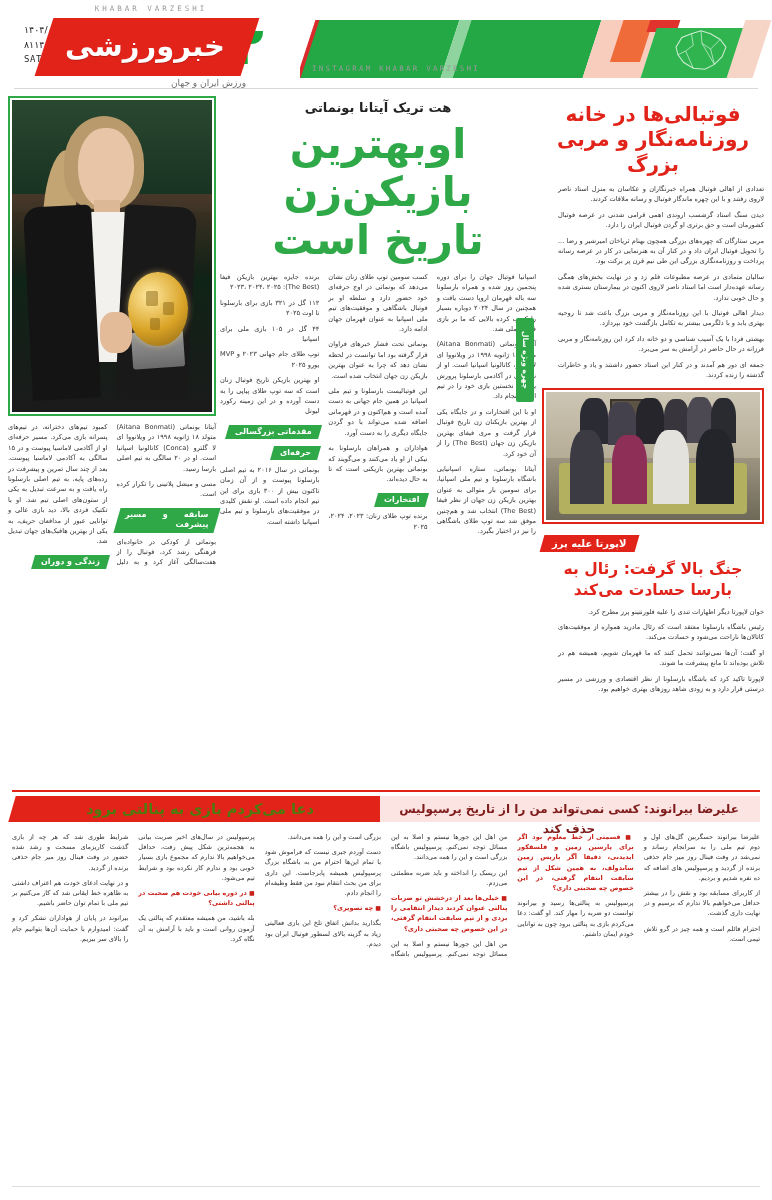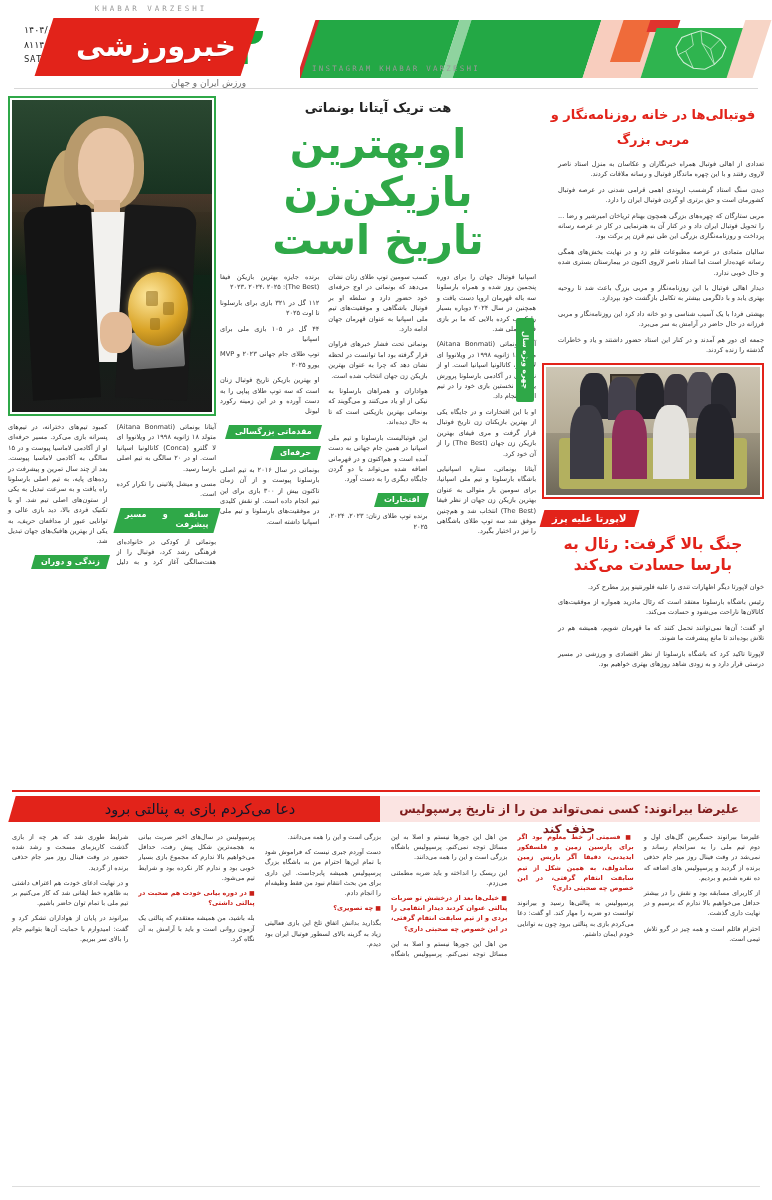--- a/index.html
+++ b/index.html
@@ -46,21 +46,21 @@
     color:#9a9a9a;font-family:"DejaVu Sans Mono","Liberation Mono",monospace;direction:ltr;
   }
   .mh-logo{
     position:absolute;left:0px;top:18px;width:222px;height:58px;margin-left:36px;
   }
   .logo-red{
     position:absolute;left:8px;top:0;width:206px;height:58px;background:#e2231a;
     transform:skewX(-18deg);
   }
   .logo-text{
-    position:absolute;left:13px;top:4px;width:214px;height:48px;
+    position:absolute;left:2px;top:4px;width:214px;height:48px;
     display:flex;align-items:center;justify-content:center;
     color:#fff;font-size:29px;font-weight:bold;letter-spacing:-1px;
     text-shadow:0 1px 0 rgba(0,0,0,.18);
   }
   .logo-kv{
     position:absolute;left:10px;top:-14px;width:210px;text-align:center;
     font-size:7.5px;letter-spacing:3px;color:#9b9b9b;direction:ltr;
     font-family:"DejaVu Sans Mono","Liberation Mono",monospace;
   }
   .logo-sub{
@@ -71,21 +71,21 @@
 
   
   .top{position:absolute;top:96px;left:0;width:772px;height:690px;}
 
   .col-right{position:absolute;right:8px;top:0;width:222px;}
   .col-mid{position:absolute;right:236px;top:0;width:316px;}
   .col-left{position:absolute;right:556px;top:0;width:208px;}
 
   
   .hl-red{
-    color:#e2231a;font-size:13px;font-weight:bold;line-height:25px;
+    color:#e2231a;font-size:20px;font-weight:bold;line-height:25px;
     text-align:center;margin:6px 0 7px 0;letter-spacing:-.4px;
   }
   .body-just{
     font-size:6.6px;line-height:10.4px;text-align:justify;color:#333;
     column-gap:8px;
   }
   .body-just p{margin:0 0 5px 16px;}
   .teamphoto{
     margin:7px 0 8px 0;border:2px solid #e2231a;padding:2px;background:#fff;
     height:128px;position:relative;overflow:hidden;
@@ -171,21 +171,21 @@
   
   .divider{position:absolute;top:790px;left:12px;width:748px;height:2px;background:#e2231a;}
   .bottom{position:absolute;top:796px;left:0;width:772px;height:400px;}
   .bbar{position:relative;height:30px;width:772px;}
   .bbar-red{
     position:absolute;left:12px;top:0;width:372px;height:26px;background:#e2231a;
     transform:skewX(-16deg);
   }
   .bbar-redtext{
     position:absolute;left:20px;top:3px;width:360px;height:20px;
-    color:#0f172a;font-size:14.5px;font-weight:normal;text-align:center;line-height:20px;
+    color:#4d7c0f;font-size:14.5px;font-weight:bold;text-align:center;line-height:20px;
   }
   .bbar-pink{
     position:absolute;right:12px;top:0;width:380px;height:26px;background:#fbe4e2;
   }
   .bbar-pinktext{
     position:absolute;right:18px;top:3px;width:370px;
     color:#7f1d1d;font-size:12px;font-weight:bold;text-align:center;line-height:20px;
   }
   .bottom-cols{
     position:absolute;top:36px;left:12px;width:748px;height:350px;
@@ -299,22 +299,22 @@
 
       <div class="vbadge">چهره‌ ویژه سال</div>
 
       <div class="mid-cols">
         <p>اسپانیا فوتبال جهان را برای دوره‌ پنجمین روز شده و همراه بارسلونا سه باله قهرمان اروپا دست یافت و همچنین در سال ۲۰۲۴ دوباره بسیار را کسب کرده بالایی که ما بر بازی فوتبال ملی شد.</p>
         <p>آیتانا بونماتی (Aitana Bonmati) متولد ۱۸ ژانویه ۱۹۹۸ در ویلانووا ای لا گلترو، کاتالونیا اسپانیا است. او از نوجوانی در آکادمی بارسلونا پرورش یافت و نخستین بازی خود را در تیم اصلی انجام داد.</p>
         <p>او با این افتخارات و در جایگاه یکی از بهترین بازیکنان زن تاریخ فوتبال قرار گرفت و مری فیفای بهترین بازیکن زن جهان (The Best) را از آن خود کرد.</p>
         <p>آیتانا بونماتی، ستاره اسپانیایی باشگاه بارسلونا و تیم ملی اسپانیا، برای سومین بار متوالی به عنوان بهترین بازیکن زن جهان از نظر فیفا (The Best) انتخاب شد و هم‌چنین موفق شد سه توپ طلای باشگاهی را نیز در اختیار بگیرد.</p>
         <p>کسب سومین توپ طلای زنان نشان می‌دهد که بونماتی در اوج حرفه‌ای خود حضور دارد و سلطه او بر فوتبال باشگاهی و موفقیت‌های تیم ملی اسپانیا به عنوان قهرمان جهان ادامه دارد.</p>
         <p>بونماتی تحت فشار خبرهای فراوان قرار گرفته بود اما توانست در لحظه نشان دهد که چرا به عنوان بهترین بازیکن زن جهان انتخاب شده است.</p>
+        <p>این فوتبالیست بارسلونا و تیم ملی اسپانیا در همین جام جهانی به دست آمده است و هم‌اکنون و در قهرمانی اضافه شده می‌تواند با دو گردن جایگاه دیگری را به دست آورد.</p>
         <p>هواداران و همراهان بارسلونا به نیکی از او یاد می‌کنند و می‌گویند که بونماتی بهترین بازیکنی است که تا به حال دیده‌اند.</p>
-        <p>این فوتبالیست بارسلونا و تیم ملی اسپانیا در همین جام جهانی به دست آمده است و هم‌اکنون و در قهرمانی اضافه شده می‌تواند با دو گردن جایگاه دیگری را به دست آورد.</p>
 
         <div class="gbadge-wrap">
           <div class="gbadge"><span>افتخارات</span></div>
         </div>
         <p>برنده توپ طلای زنان: ۲۰۲۳، ۲۰۲۴، ۲۰۲۵</p>
         <p>برنده جایزه بهترین بازیکن فیفا (The Best): ۲۰۲۳، ۲۰۲۴، ۲۰۲۵</p>
         <p>۱۱۲ گل در ۳۲۱ بازی برای بارسلونا تا اوت ۲۰۲۵</p>
         <p>۴۴ گل در ۱۰۵ بازی ملی برای اسپانیا</p>
         <p>توپ طلای جام جهانی ۲۰۲۳ و MVP یورو ۲۰۲۵</p>
         <p>او بهترین بازیکن تاریخ فوتبال زنان است که سه توپ طلای پیاپی را به دست آورده و در این زمینه رکورد لیونل</p>

